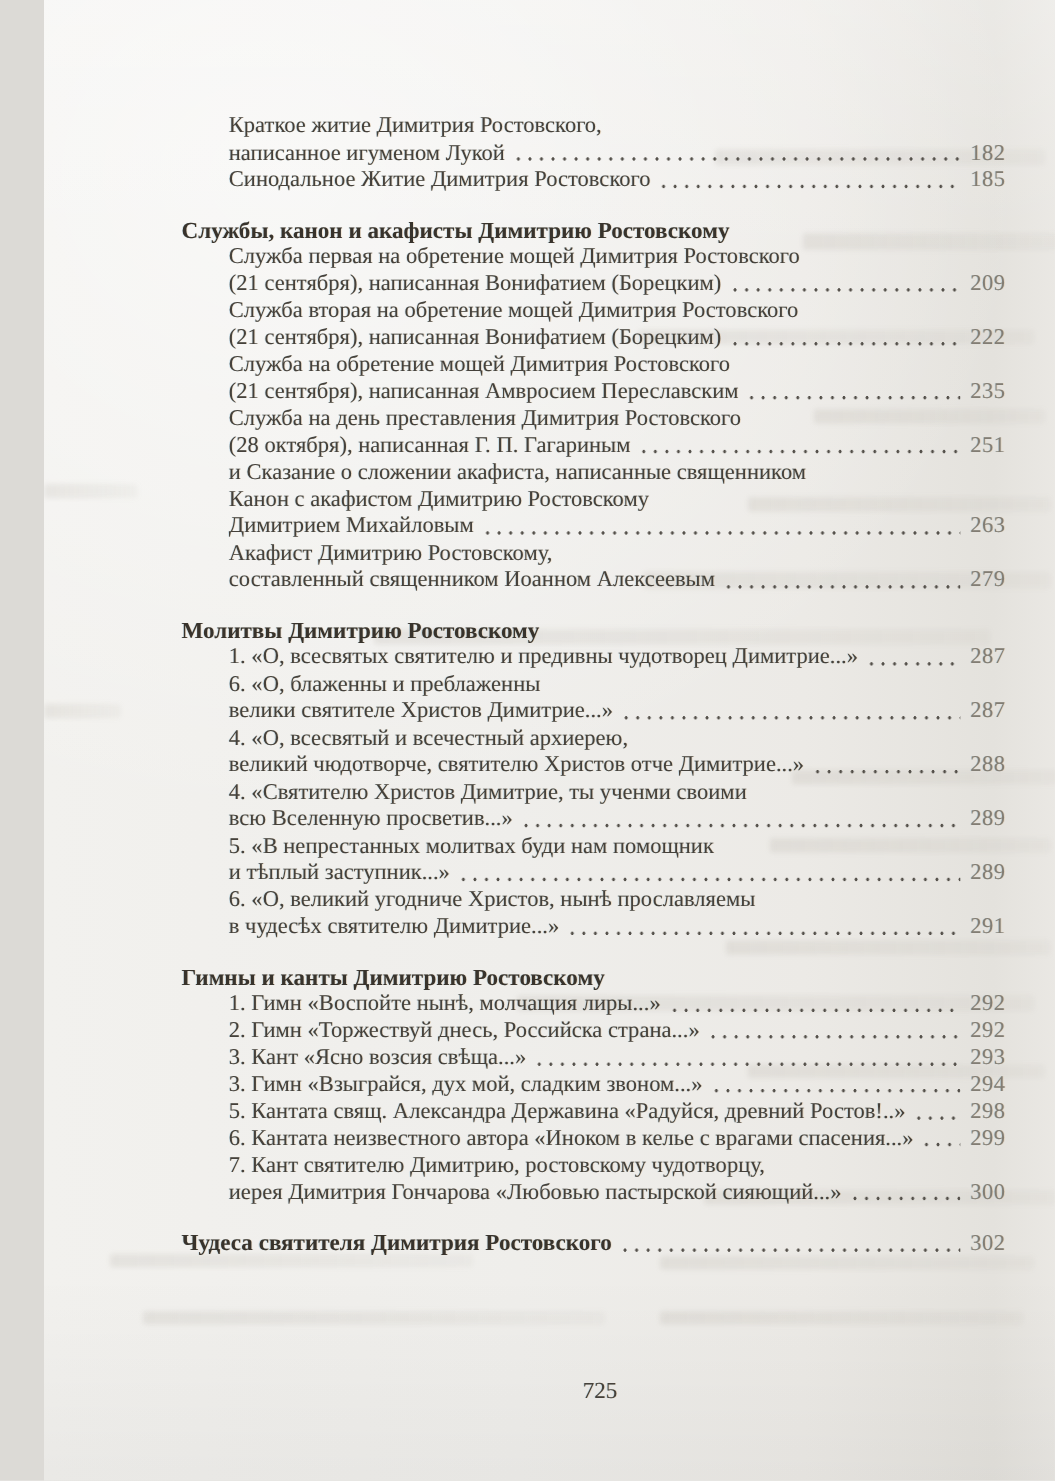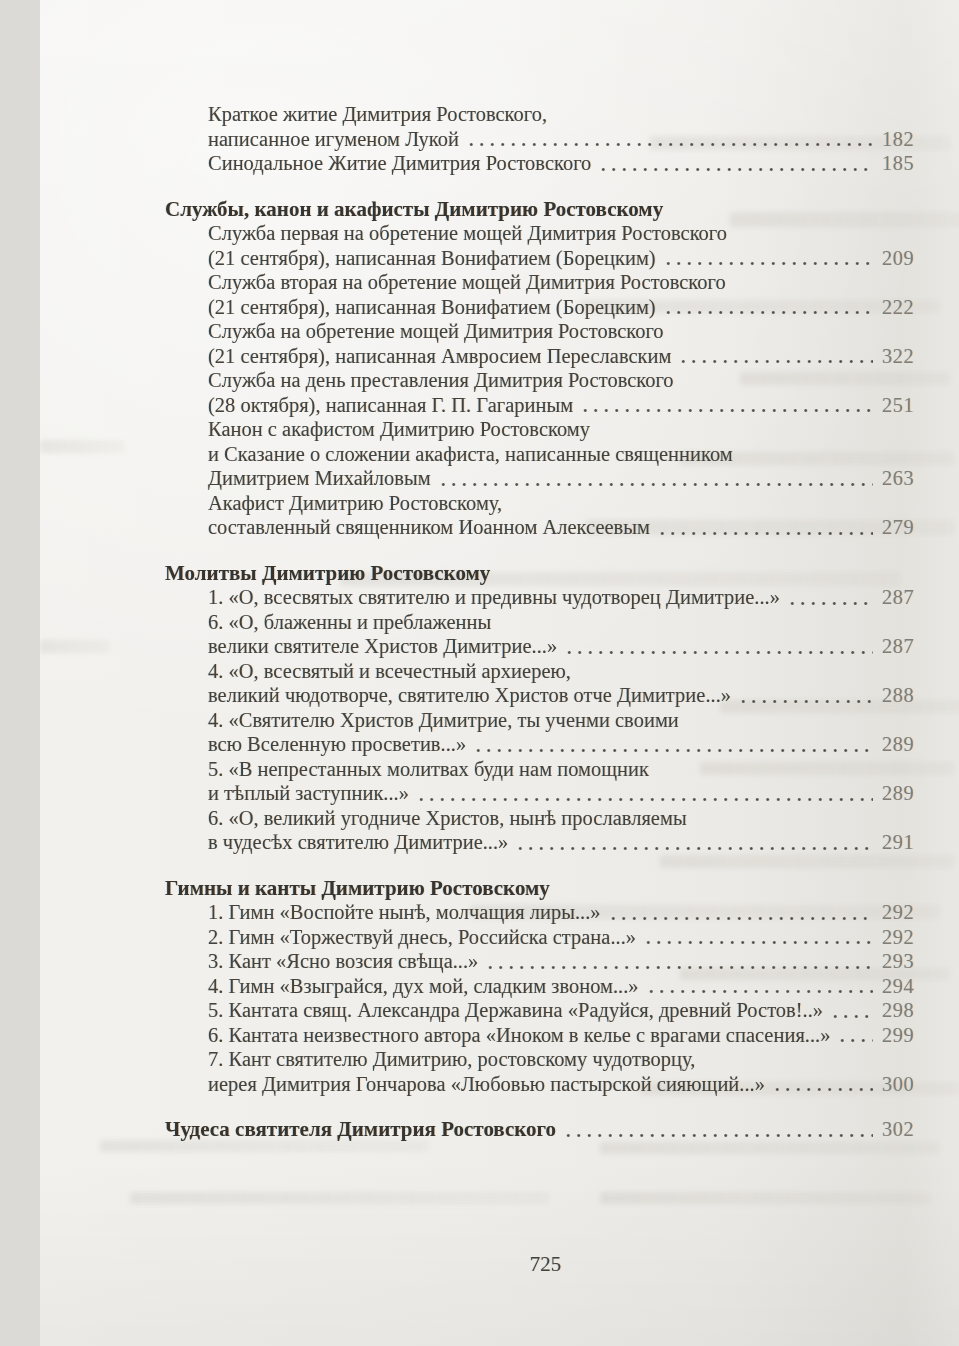--- a/index.html
+++ b/index.html
@@ -119,34 +119,34 @@
             <span class="text">(21 сентября), написанная Вонифатием (Борецким)</span>
             <span class="leader"></span>
             <span class="pagenum">222</span>
           </div>
         </div>
         <div class="toc-item">
           <div class="line">Служба на обретение мощей Димитрия Ростовского</div>
           <div class="row">
             <span class="text">(21 сентября), написанная Амвросием Переславским</span>
             <span class="leader"></span>
-            <span class="pagenum">322</span>
+            <span class="pagenum">235</span>
           </div>
         </div>
         <div class="toc-item">
           <div class="line">Служба на день преставления Димитрия Ростовского</div>
           <div class="row">
             <span class="text">(28 октября), написанная Г. П. Гагариным</span>
             <span class="leader"></span>
             <span class="pagenum">251</span>
           </div>
         </div>
         <div class="toc-item">
+          <div class="line">и Сказание о сложении акафиста, написанные священником</div>
           <div class="line">Канон с акафистом Димитрию Ростовскому</div>
-          <div class="line">и Сказание о сложении акафиста, написанные священником</div>
           <div class="row">
             <span class="text">Димитрием Михайловым</span>
             <span class="leader"></span>
             <span class="pagenum">263</span>
           </div>
         </div>
         <div class="toc-item">
           <div class="line">Акафист Димитрию Ростовскому,</div>
           <div class="row">
             <span class="text">составленный священником Иоанном Алексеевым</span>
@@ -223,21 +223,21 @@
         </div>
         <div class="toc-item">
           <div class="row">
             <span class="text">3. Кант «Ясно возсия свѣща...»</span>
             <span class="leader"></span>
             <span class="pagenum">293</span>
           </div>
         </div>
         <div class="toc-item">
           <div class="row">
-            <span class="text">4. Гимн «Взыграйся, дух мой, сладким звоном...»</span>
+            <span class="text">3. Гимн «Взыграйся, дух мой, сладким звоном...»</span>
             <span class="leader"></span>
             <span class="pagenum">294</span>
           </div>
         </div>
         <div class="toc-item">
           <div class="row">
             <span class="text">5. Кантата свящ. Александра Державина «Радуйся, древний Ростов!..»</span>
             <span class="leader"></span>
             <span class="pagenum">298</span>
           </div>

